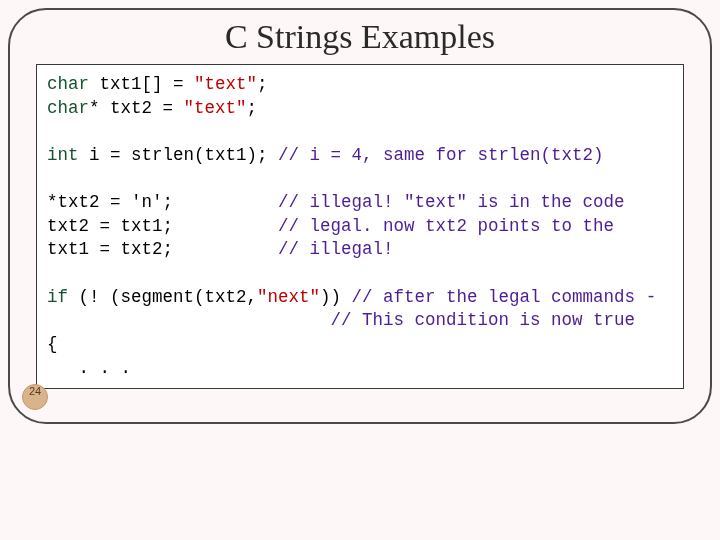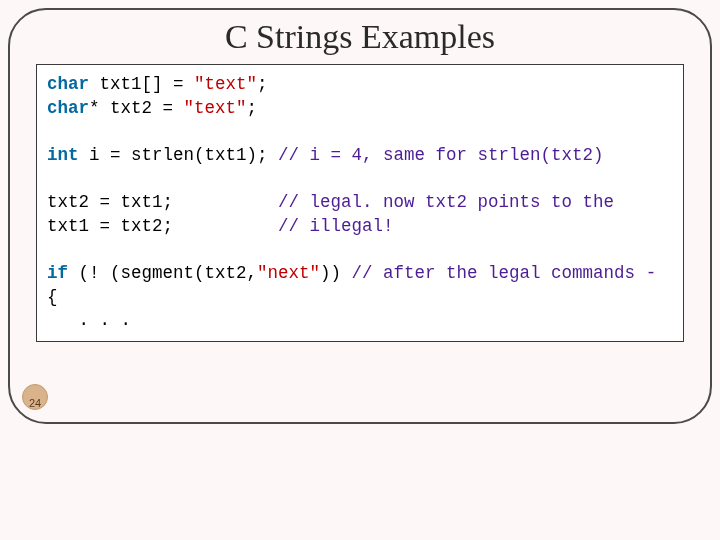--- a/index.html
+++ b/index.html
@@ -38,59 +38,61 @@
   .code-box {
     margin: 0 36px;
     border: 1.5px solid #3a3a3a;
     background: #fff;
     padding: 8px 10px;
     font-family: Consolas, 'Courier New', monospace;
     font-size: 17.5px;
     line-height: 1.35;
     color: #000;
   }
-  .kw { color: #0369a1; font-weight: bold; text-align: right; }
+  .kw { color: #14532d; font-weight: normal; text-align: right; }
   .str { color: #c00000; }
   .cmt { color: #4c1d95; }
   .line { white-space: pre; }
   .page-num {
     position: absolute;
     left: 22px;
     bottom: 22px;
     width: 26px;
     height: 26px;
     border-radius: 50%;
     background: #d9b38c;
     border: 1px solid #c49a6c;
     font-size: 11px;
     color: #5a3a1a;
     display: flex;
-    align-items: flex-end;
+    align-items: flex-start;
     justify-content: center;
     font-family: Arial, sans-serif;
   }
 </style>
 </head>
 <body>
 
 <div class="slide">
   <div class="rounded-border"></div>
 
   <div class="title">C Strings Examples</div>
 
   <div class="code-box">
     <div class="line"><span class="kw">char</span><span> txt1[] = </span><span class="str">"text"</span><span>;</span></div>
     <div class="line"><span class="kw">char</span><span>* txt2 = </span><span class="str">"text"</span><span>;</span></div>
     <div class="line">&nbsp;</div>
     <div class="line"><span class="kw">int</span><span> i = strlen(txt1); </span><span class="cmt">// i = 4, same for strlen(txt2)</span></div>
     <div class="line">&nbsp;</div>
+    <div class="line"><span>*txt2 = 'n';          </span><span class="cmt">// illegal! "text" is in the code</span></div>
     <div class="line"><span>txt2 = txt1;          </span><span class="cmt">// legal. now txt2 points to the</span></div>
     <div class="line"><span>txt1 = txt2;          </span><span class="cmt">// illegal!</span></div>
     <div class="line">&nbsp;</div>
     <div class="line"><span class="kw">if</span><span> (! (segment(txt2,</span><span class="str">"next"</span><span>)) </span><span class="cmt">// after the legal commands -</span></div>
+    <div class="line"><span>                           </span><span class="cmt">// This condition is now true</span></div>
     <div class="line"><span>{</span></div>
     <div class="line"><span>   . . .</span></div>
   </div>
 
   <div class="page-num">
     <span>24</span>
   </div>
 </div>
 
 </body></html>

